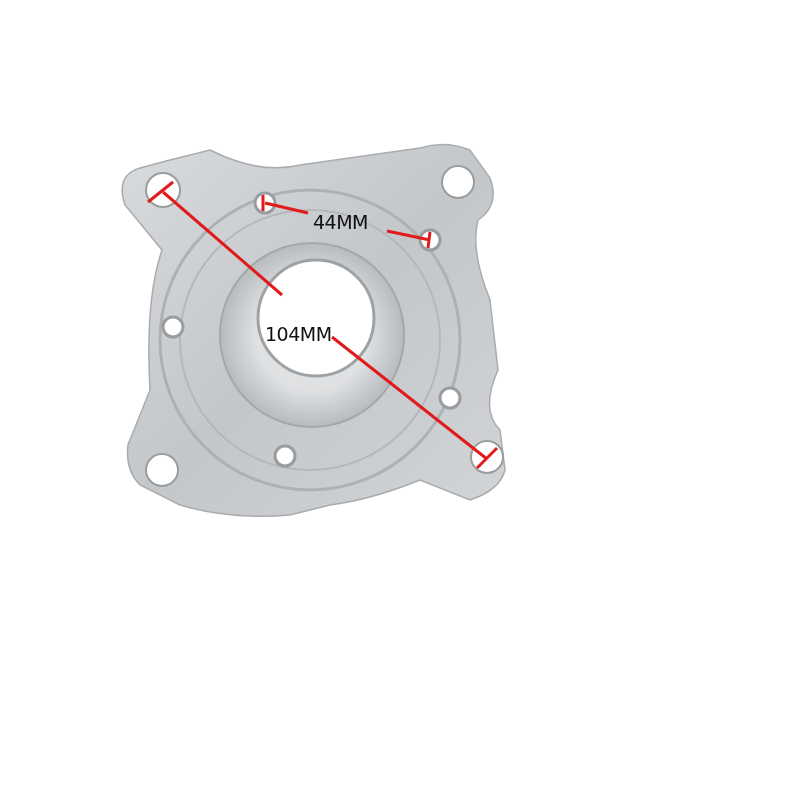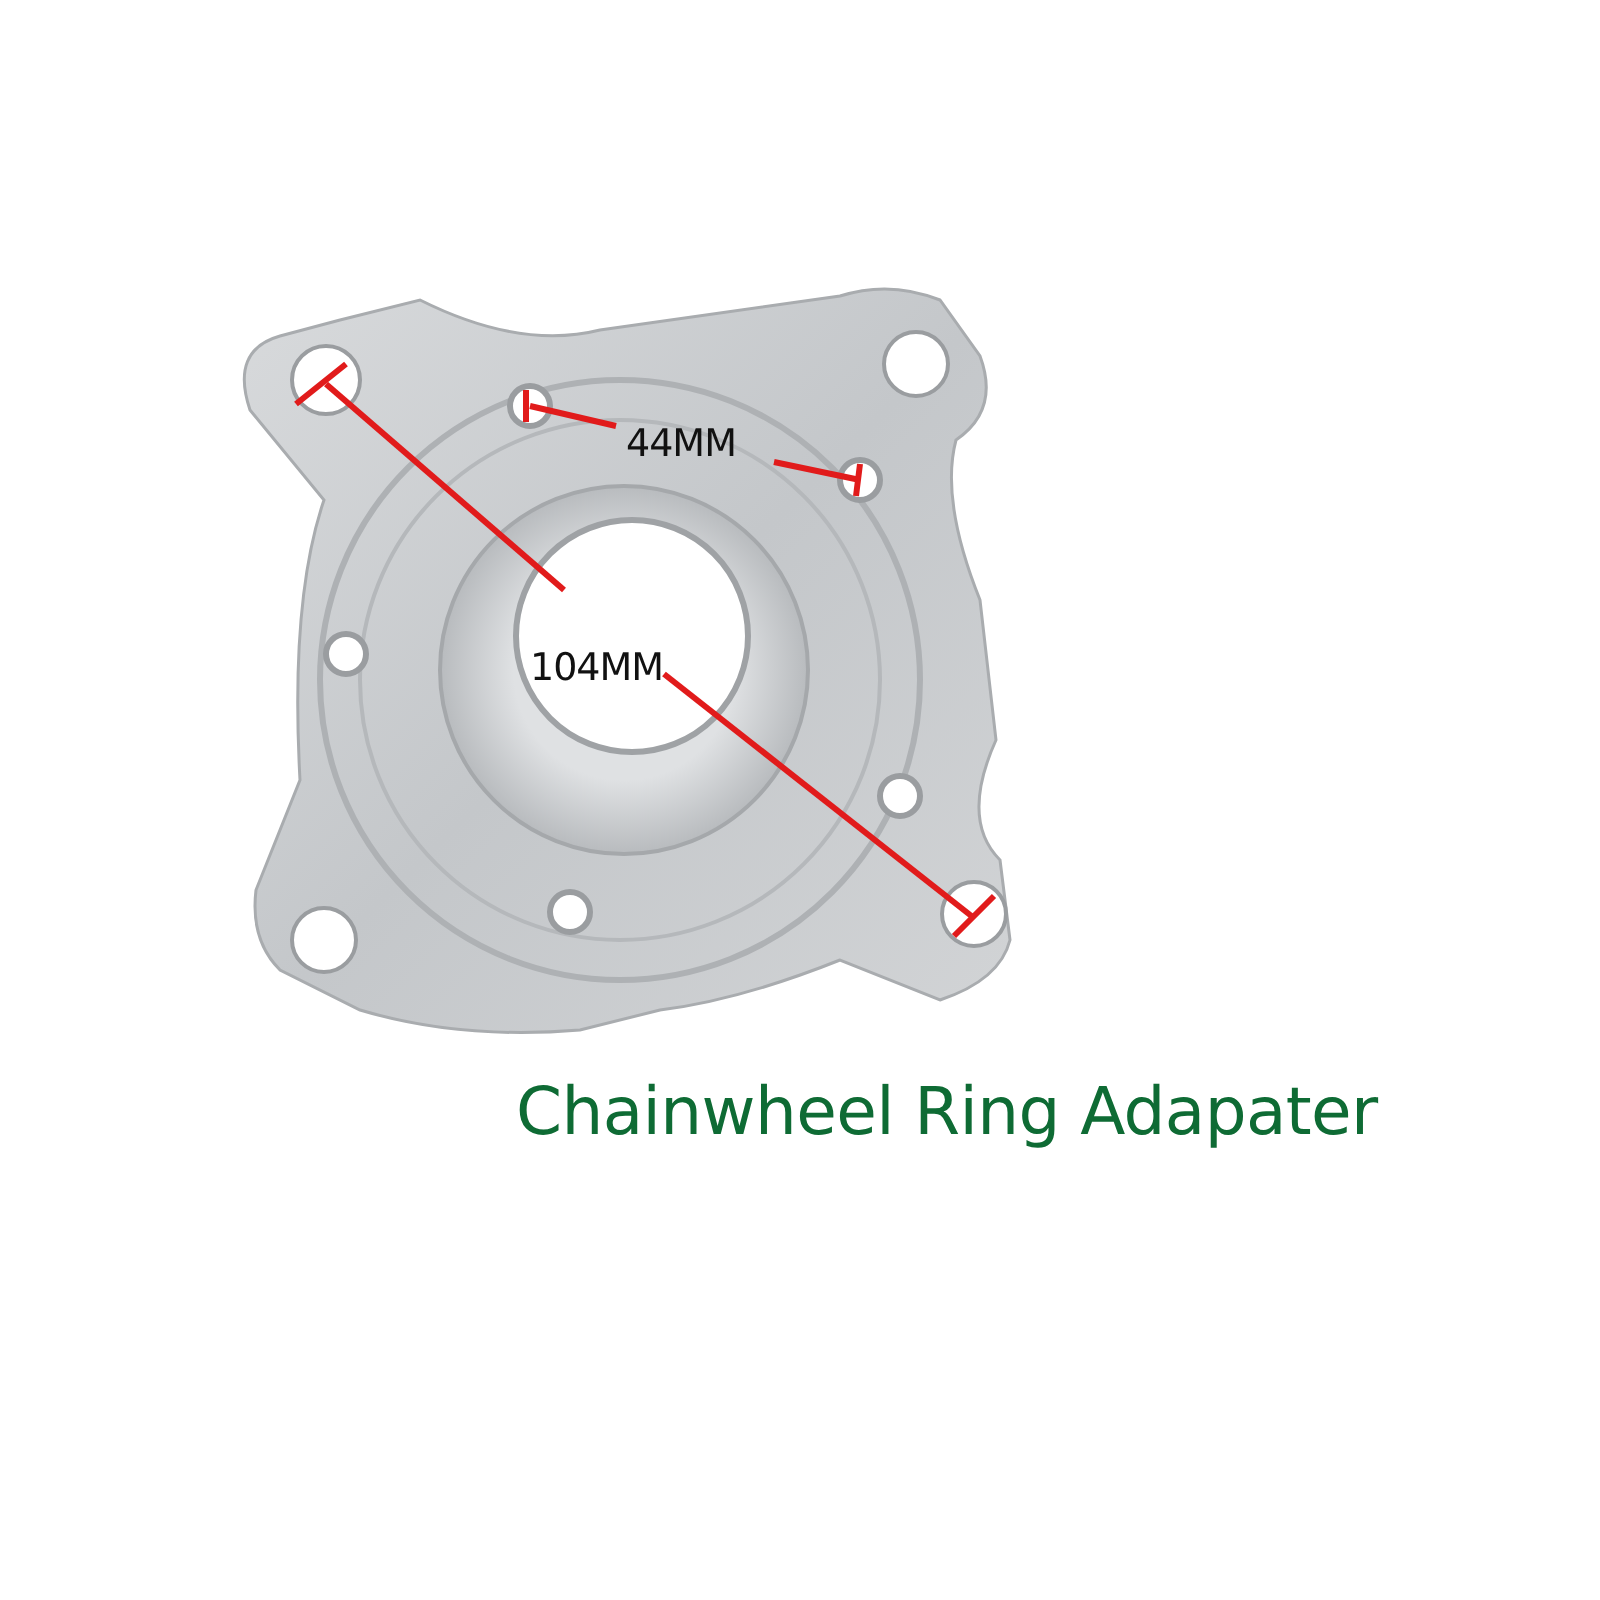--- a/index.html
+++ b/index.html
@@ -59,14 +59,13 @@
       <line x1="163" y1="192" x2="282" y2="295"></line>
       <line x1="332" y1="337" x2="487" y2="459"></line>
       <line x1="148" y1="202" x2="173" y2="182"></line>
       <line x1="477" y1="468" x2="497" y2="448"></line>
     </g>
   </svg>
 
   <div class="label" style="left:313px;top:211px;">44MM</div>
   <div class="label" style="left:265px;top:306px;margin-top:17px;">104MM</div>
 
-  <div class="caption">Chainwheel Ring Adapater</div>
 </div>
 
 </body></html>

